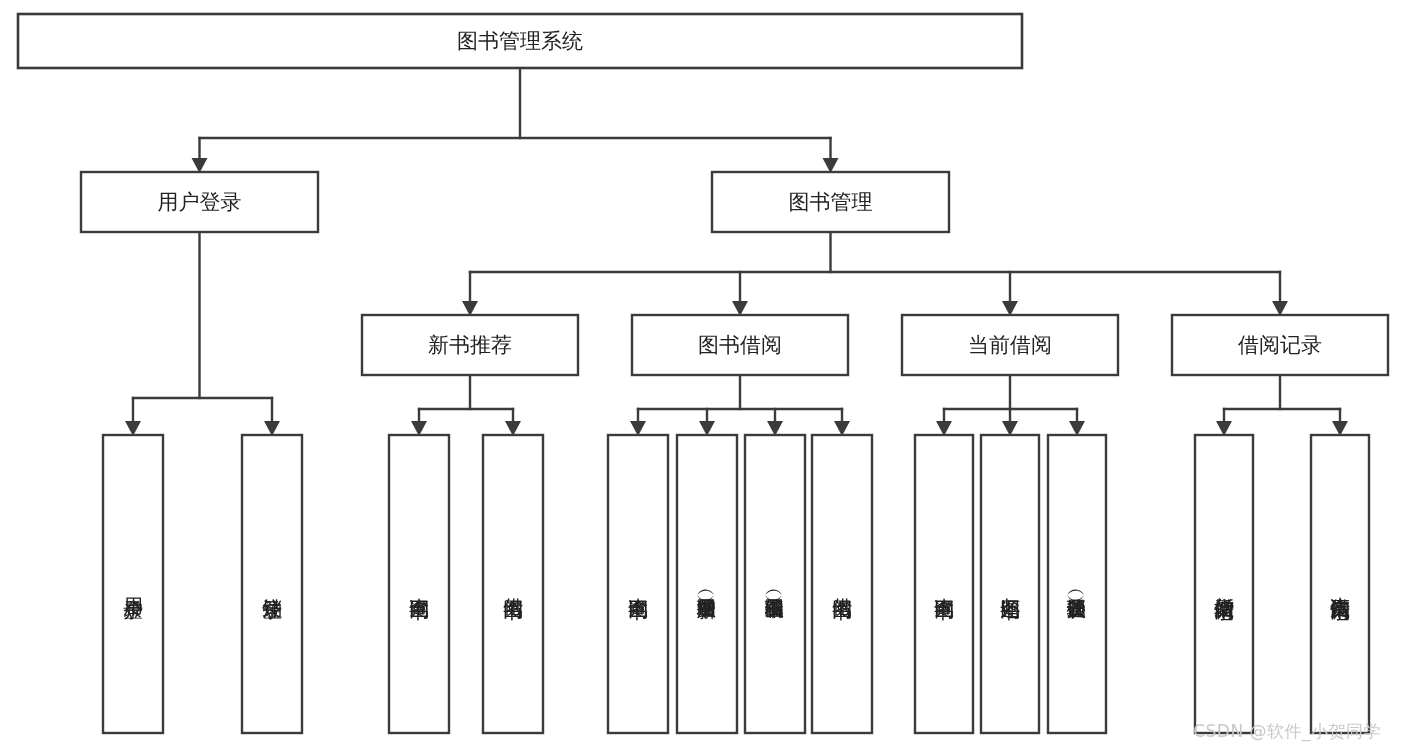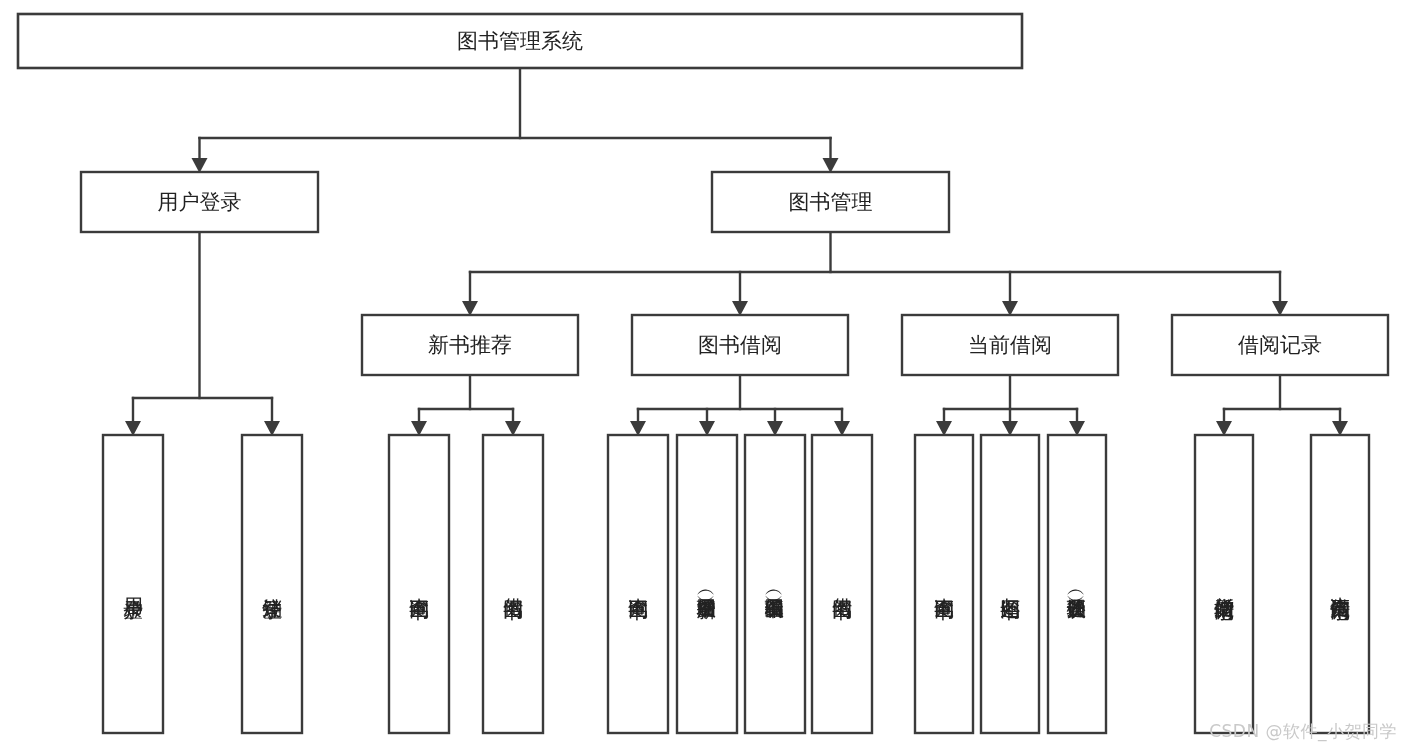--- a/index.html
+++ b/index.html
@@ -72,21 +72,21 @@
     stroke-width: 2.4;
     fill: none;
     stroke-linecap: square;
   }
   .arrow-head {
     fill: #3b3b3b;
     stroke: none;
   }
   .watermark {
     position: absolute;
-    right: 8px;
+    right: 24px;
     bottom: 4px;
     font-family: "DejaVu Sans", "Liberation Sans", sans-serif;
     font-size: 17px;
     color: #c9c9c9;
     letter-spacing: 0.5px;
     white-space: nowrap;
     user-select: none;
   }
 </style>
 </head>

